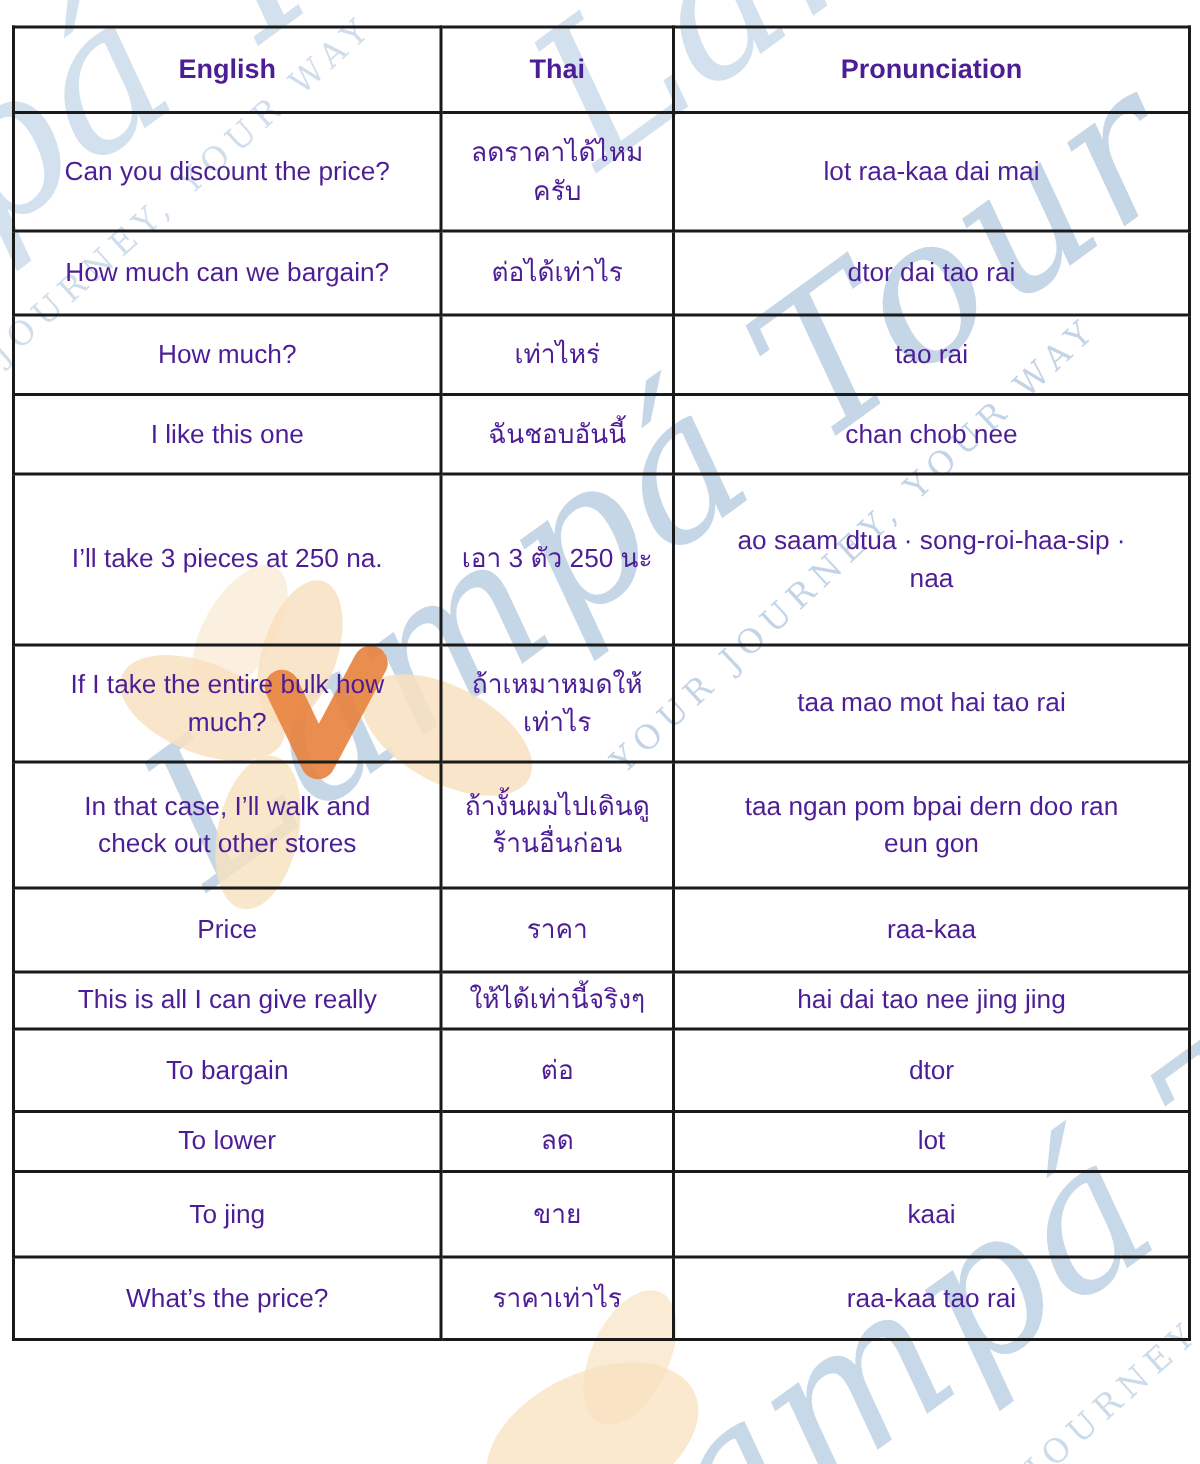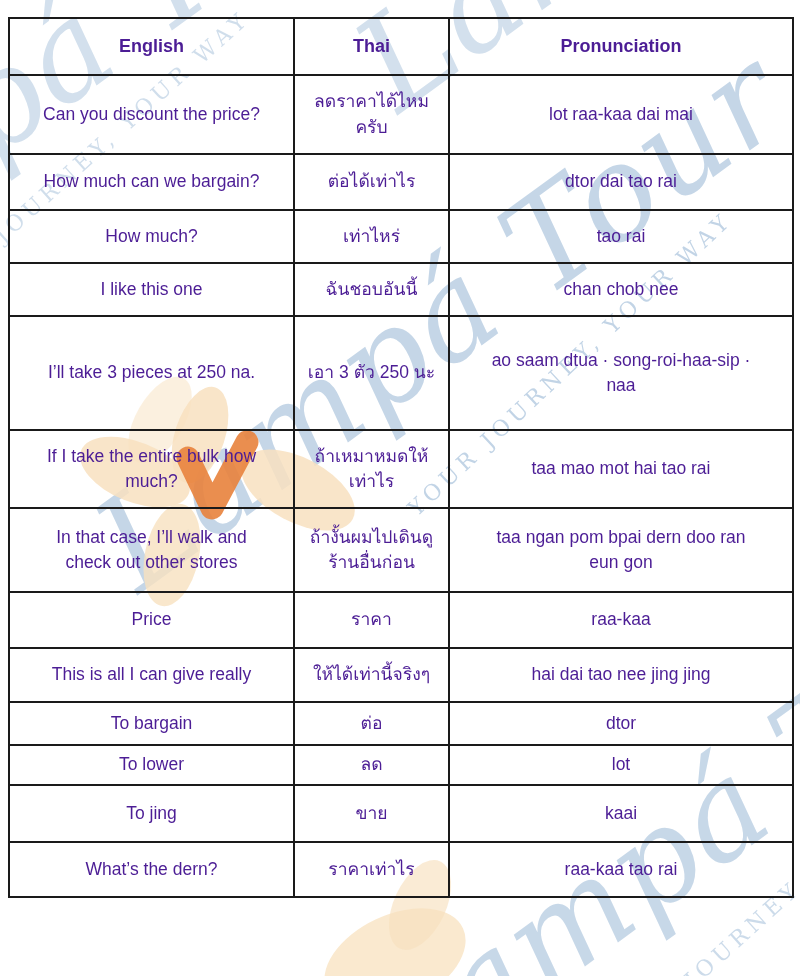--- a/index.html
+++ b/index.html
@@ -62,22 +62,22 @@
 
   thead tr            { height:57px; }
   tbody tr:nth-child(1)  { height:79px; }
   tbody tr:nth-child(2)  { height:56px;padding-left:36px; }
   tbody tr:nth-child(3)  { height:53px; }
   tbody tr:nth-child(4)  { height:53px; }
   tbody tr:nth-child(5)  { height:114px; }
   tbody tr:nth-child(6)  { height:78px; }
   tbody tr:nth-child(7)  { height:84px; }
   tbody tr:nth-child(8)  { height:56px; }
-  tbody tr:nth-child(9)  { height:54px;margin-top:18px; }
-  tbody tr:nth-child(10) { height:43px; }
+  tbody tr:nth-child(9)  { height:38px;margin-top:18px; }
+  tbody tr:nth-child(10) { height:55px; }
   tbody tr:nth-child(11) { height:40px; }
   tbody tr:nth-child(12) { height:57px; }
   tbody tr:nth-child(13) { height:55px; }
   tbody tr:nth-child(14) { height:54px; }
 </style>
 </head>
 <body>
 
 <div class="page">
 
@@ -180,20 +180,20 @@
         <td>To lower</td>
         <td>ลด</td>
         <td>lot</td>
       </tr>
       <tr>
         <td>To jing</td>
         <td>ขาย</td>
         <td>kaai</td>
       </tr>
       <tr>
-        <td>What’s the dern?</td>
+        <td>What’s the price?</td>
         <td>ราคาเท่าไร</td>
         <td>raa-kaa tao rai</td>
       </tr>
     </tbody>
   </table>
 
 </div>
 
 </body></html>

